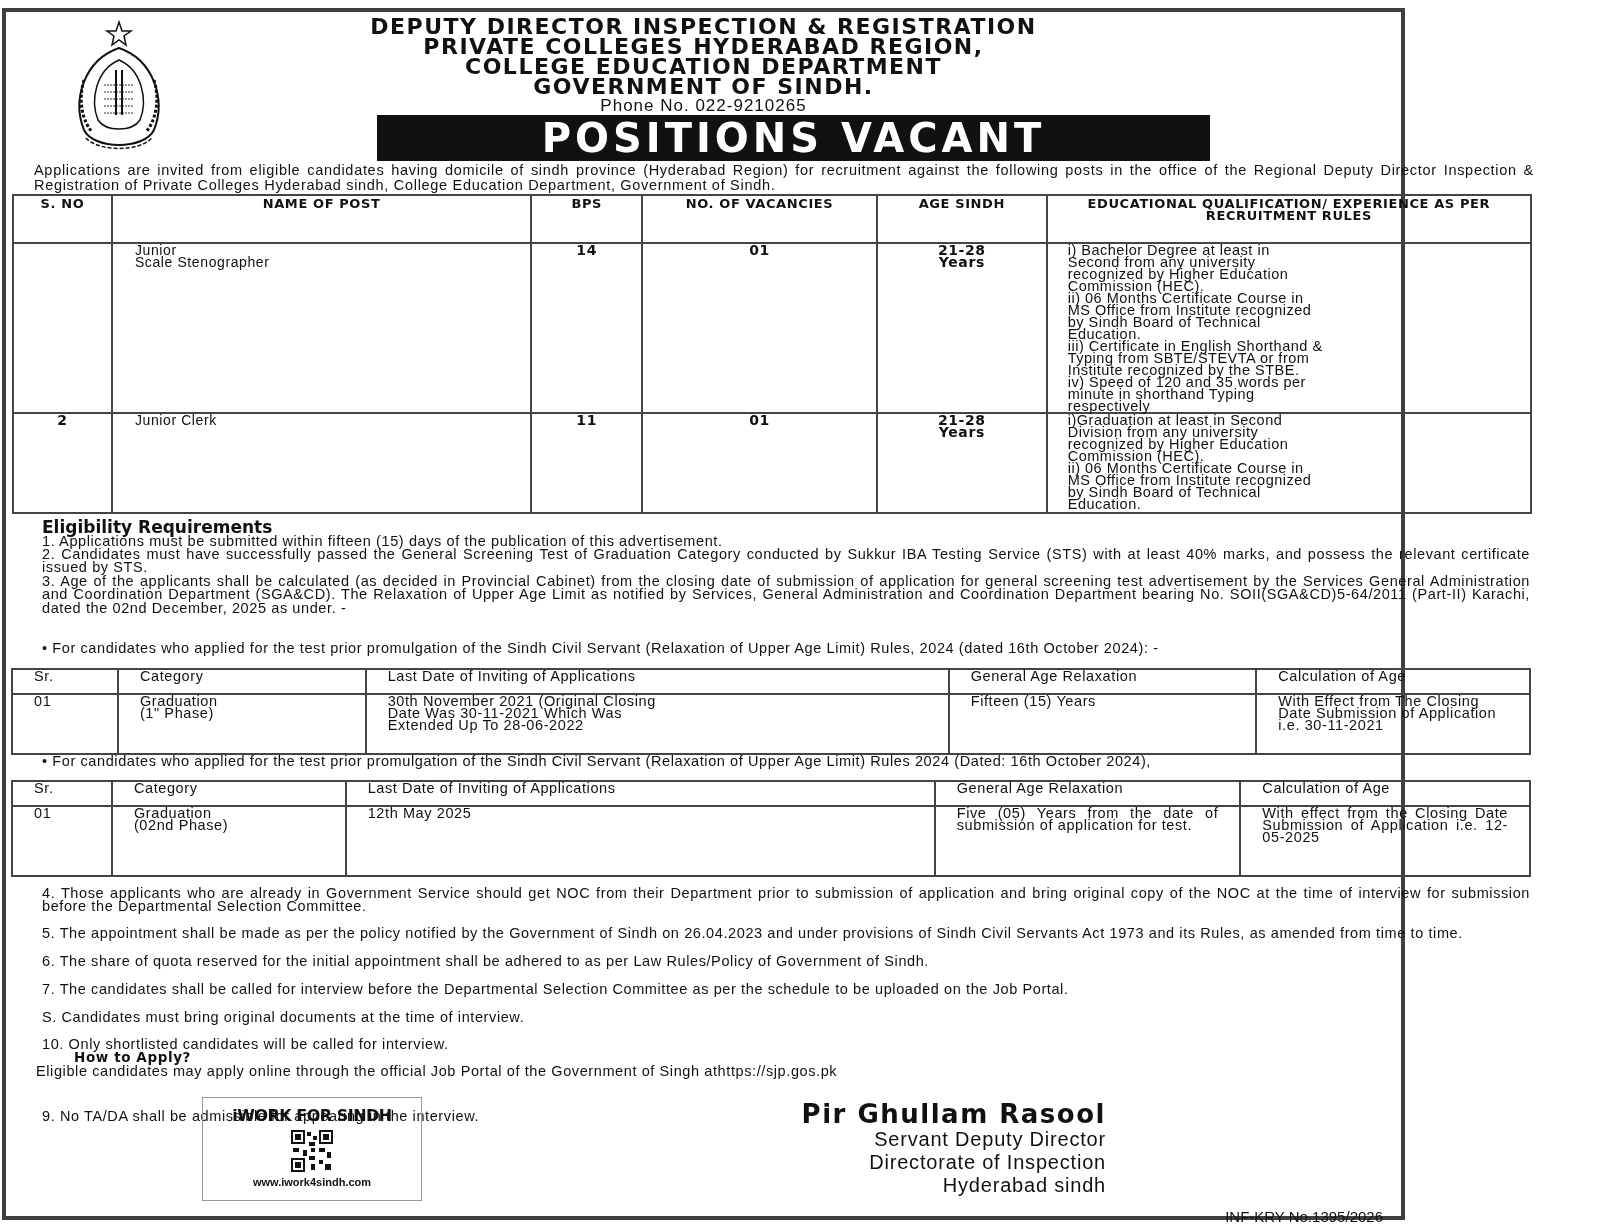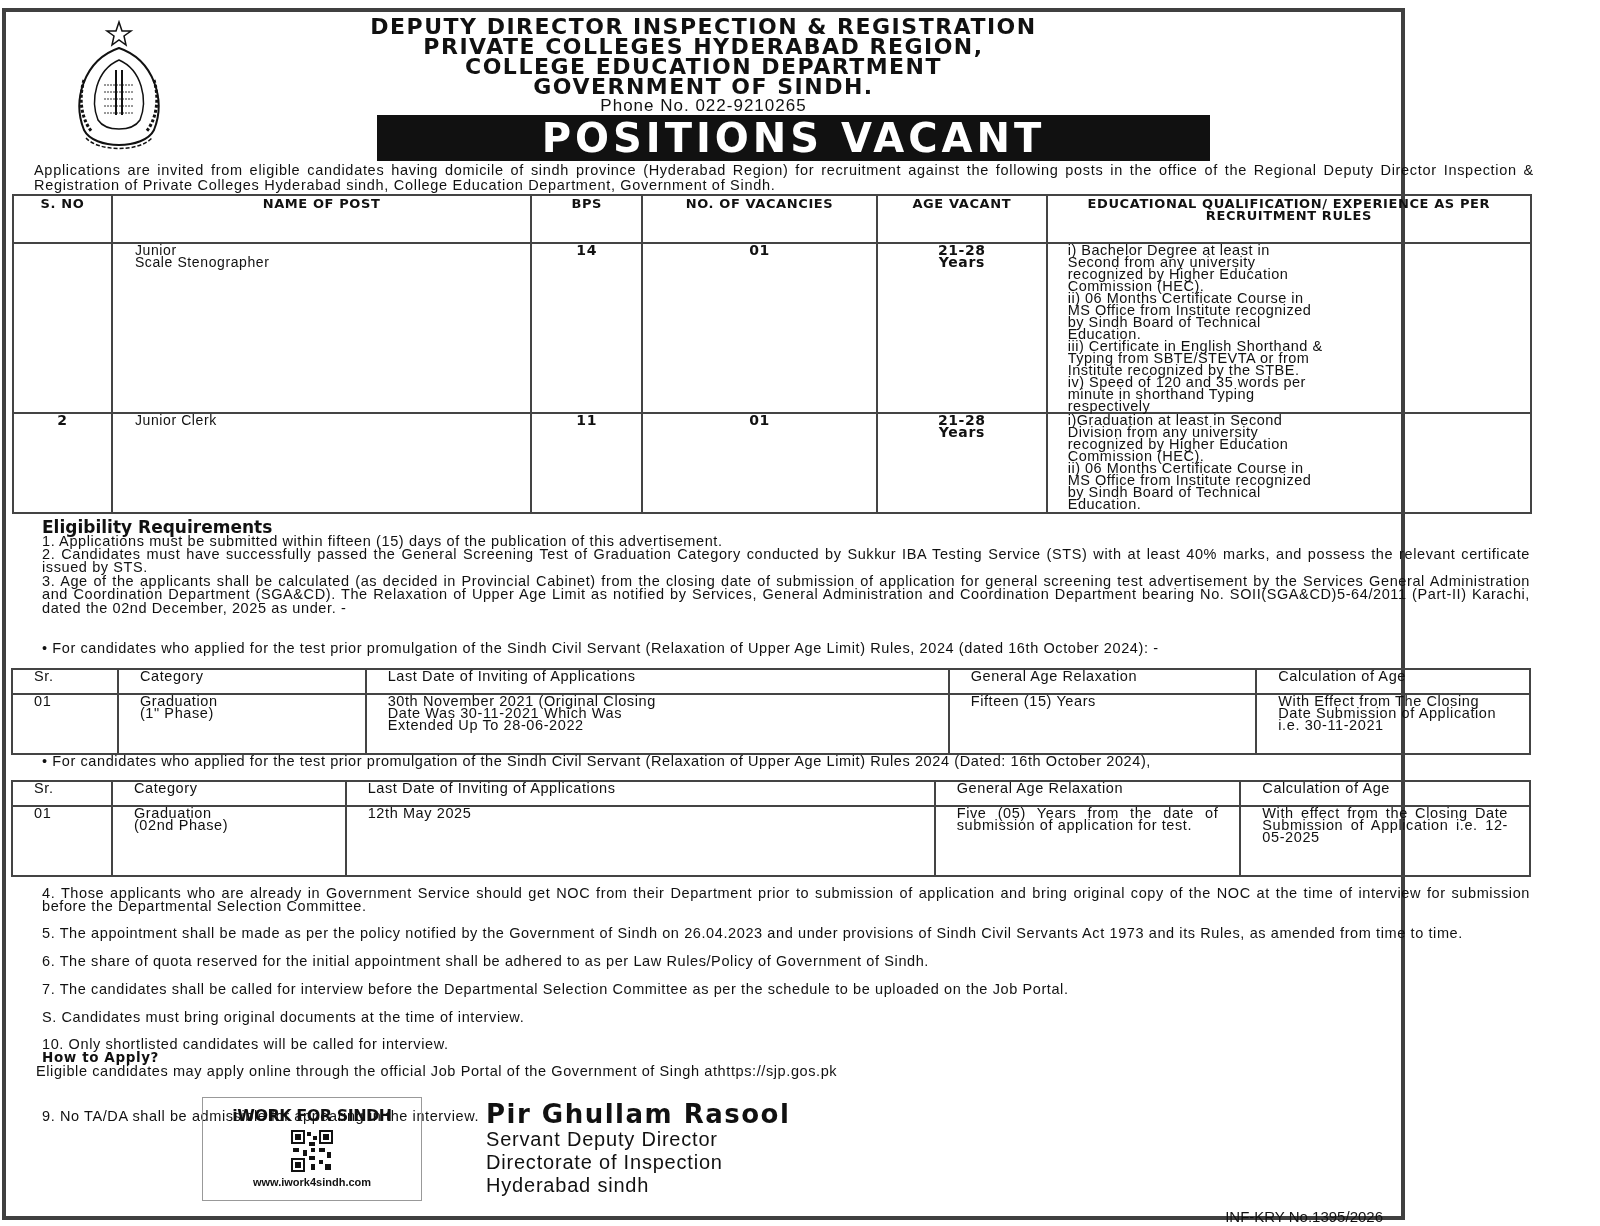--- a/index.html
+++ b/index.html
@@ -18,21 +18,21 @@
   .main-table td.name { padding-left:22px; }
   .qual { font-size:14.5px; line-height:12px; letter-spacing:0.5px; white-space:pre-line; }
   .sec-title { position:absolute; left:36px; top:505px; font-weight:bold; font-size:17px; font-family:"DejaVu Sans", sans-serif; }
   .para { position:absolute; left:36px; width:1488px; font-size:14.5px; line-height:13.3px; letter-spacing:0.6px; text-align:justify; }
   .age-table { left:5px; width:1520px; }
   .age-table td { font-size:14.5px; line-height:12px;margin-left:35px; }
   .footer-box { position:absolute; left:196px; top:1085px; width:218px; height:102px; border:1px solid #999; }
   .iw-title { position:absolute; left:0; top:8px; width:100%; text-align:center; font-weight:bold; font-size:16px; font-family:"DejaVu Sans", sans-serif; letter-spacing:-0.5px; }
   .qr { position:absolute; left:88px; top:32px; width:42px; height:42px; }
   .iw-url { position:absolute; left:0; top:78px; width:100%; text-align:center; font-size:11px; font-weight:bold; }
-  .sig { position:absolute; left:480px; top:1088px; width:620px; text-align:left; }
+  .sig { position:absolute; left:480px; top:1088px; width:620px; text-align:right; }
   .sig-name { font-weight:bold; font-size:26px; letter-spacing:1.5px; font-family:"DejaVu Sans", sans-serif; line-height:28px; }
   .sig-line { font-size:20px; letter-spacing:0.8px; line-height:23px; }
   .ref { position:absolute; right:18px; top:1196px; font-size:15px; }
 </style>
 </head>
 <body>
 
 <div class="page">
 
   <svg class="logo" viewBox="0 0 110 140">
@@ -62,21 +62,21 @@
         <col style="width:235px">
         <col style="width:170px">
         <col style="width:485px">
     </colgroup>
     <tbody>
         <tr>
       <th style="white-space:pre-line">S. NO</th>
       <th>NAME OF POST</th>
       <th>BPS</th>
       <th>NO. OF VACANCIES</th>
-      <th>AGE VACANT</th>
+      <th>AGE SINDH</th>
       <th>EDUCATIONAL QUALIFICATION/ EXPERIENCE AS PER RECRUITMENT RULES</th>
     </tr>
     <tr style="height:168px">
       <td class="c"></td>
       <td class="name" style="white-space:pre-line">Junior
 Scale Stenographer</td>
       <td class="c">14</td>
       <td class="c">01</td>
       <td class="c" style="white-space:pre-line">21-28
 Years</td>
@@ -178,21 +178,21 @@
   </tbody>
     </table>
 
   <div class="para" style="top:875px;">4. Those applicants who are already in Government Service should get NOC from their Department prior to submission of application and bring original copy of the NOC at the time of interview for submission before the Departmental Selection Committee.</div>
   <div class="para" style="top:915px;">5. The appointment shall be made as per the policy notified by the Government of Sindh on 26.04.2023 and under provisions of Sindh Civil Servants Act 1973 and its Rules, as amended from time to time.</div>
   <div class="para" style="top:943px;">6. The share of quota reserved for the initial appointment shall be adhered to as per Law Rules/Policy of Government of Sindh.</div>
   <div class="para" style="top:971px;">7. The candidates shall be called for interview before the Departmental Selection Committee as per the schedule to be uploaded on the Job Portal.</div>
   <div class="para" style="top:999px;">S. Candidates must bring original documents at the time of interview.</div>
   <div class="para" style="top:1067px;margin-top:31px;">9. No TA/DA shall be admissible for appearing in the interview.</div>
   <div class="para" style="top:1026px;">10. Only shortlisted candidates will be called for interview.</div>
-  <div class="para" style="top:1039px; font-weight:bold; font-family:'DejaVu Sans', sans-serif; font-size:13.5px;">How to Apply?</div>
+  <div class="para" style="top:1039px; font-weight:bold; font-family:'DejaVu Sans', sans-serif; font-size:13.5px;margin-left:32px;">How to Apply?</div>
   <div class="para" style="top:1053px; left:30px;">Eligible candidates may apply online through the official Job Portal of the Government of Singh athttps://sjp.gos.pk</div>
 
   <div class="footer-box">
     <div class="iw-title">iWORK FOR SINDH</div>
     <svg class="qr" viewBox="0 0 21 21">
       <rect x="0" y="0" width="7" height="7" fill="#111"></rect>
         <rect x="1" y="1" width="5" height="5" fill="#fff"></rect>
         <rect x="2" y="2" width="3" height="3" fill="#111"></rect>
       <rect x="14" y="0" width="7" height="7" fill="#111"></rect>
         <rect x="15" y="1" width="5" height="5" fill="#fff"></rect>

